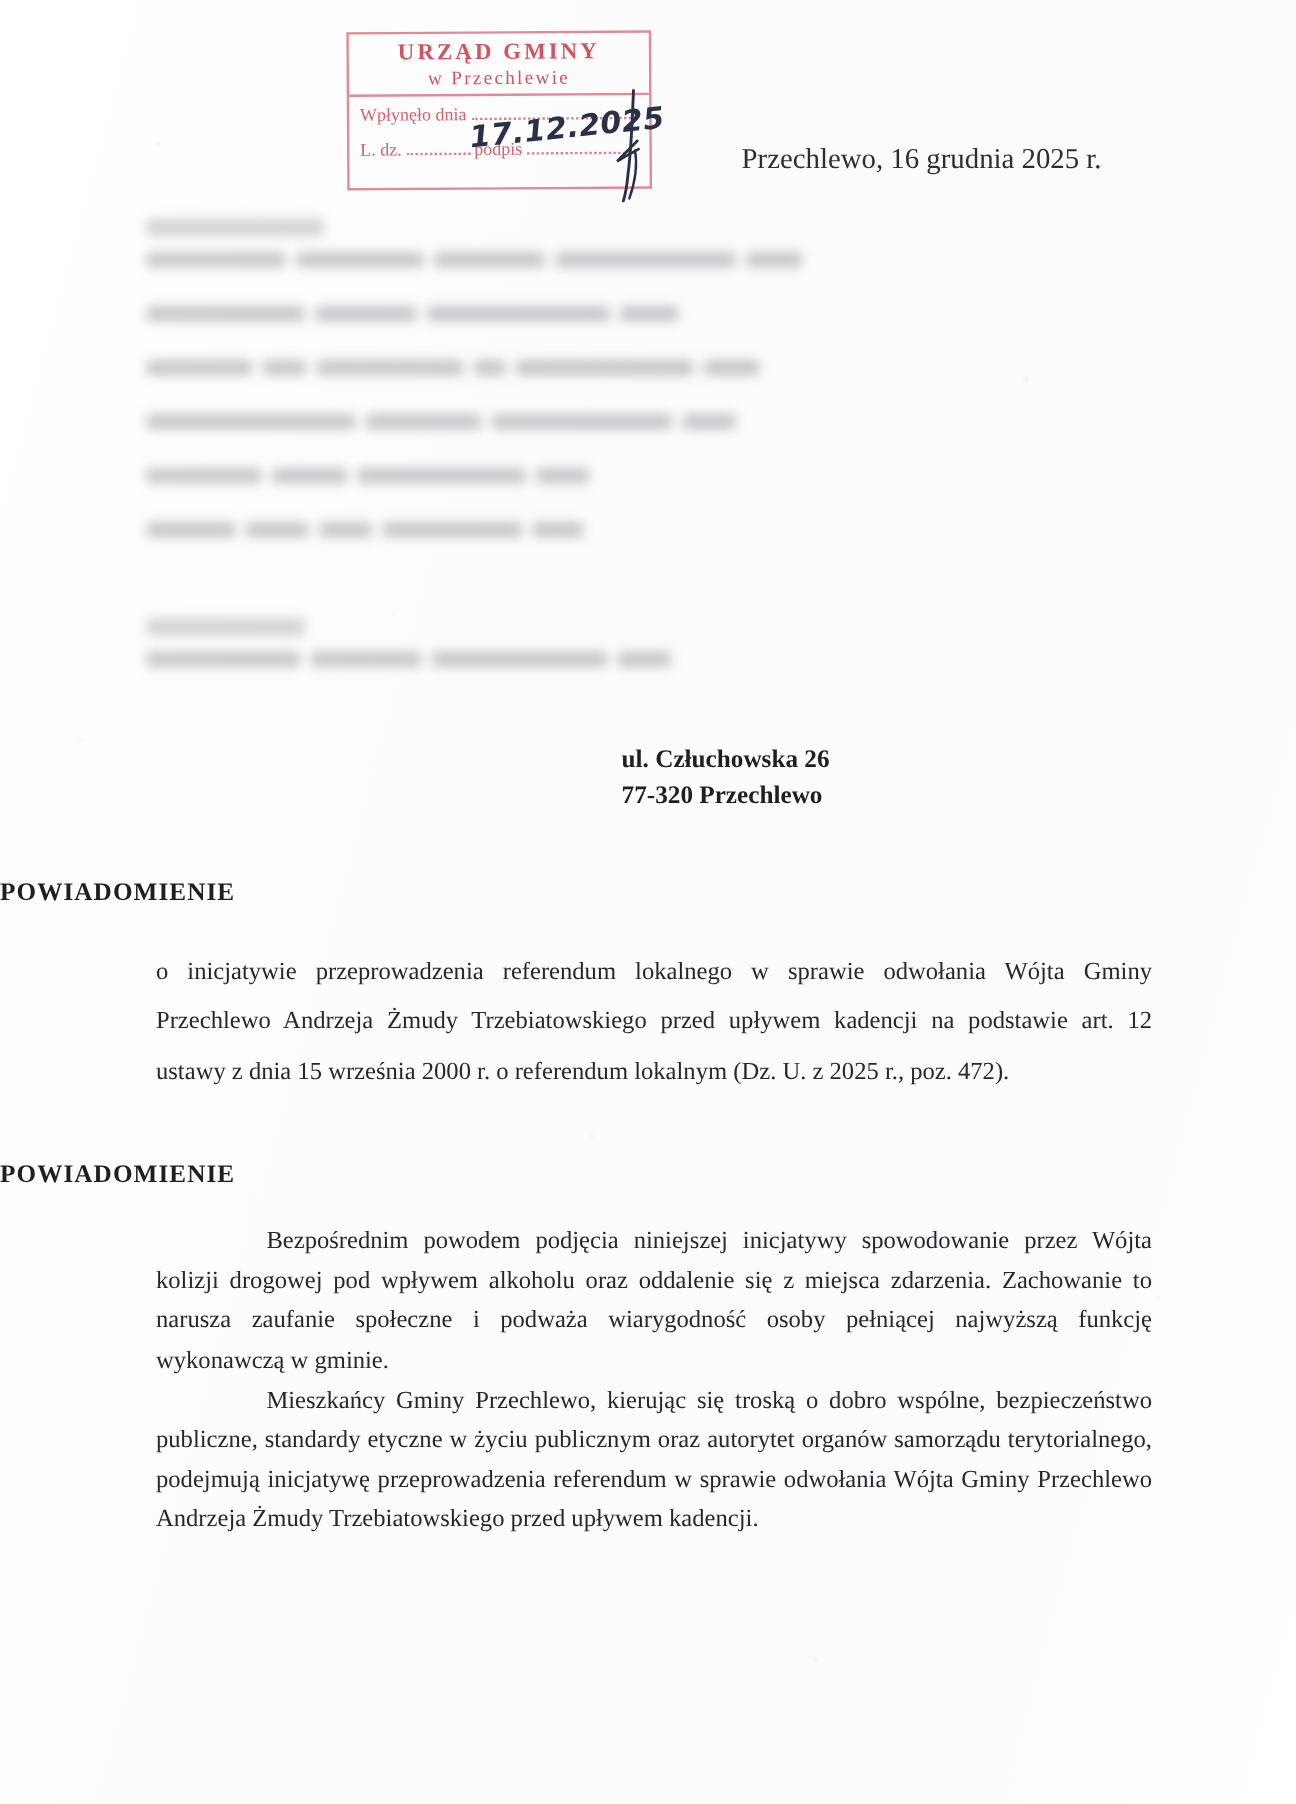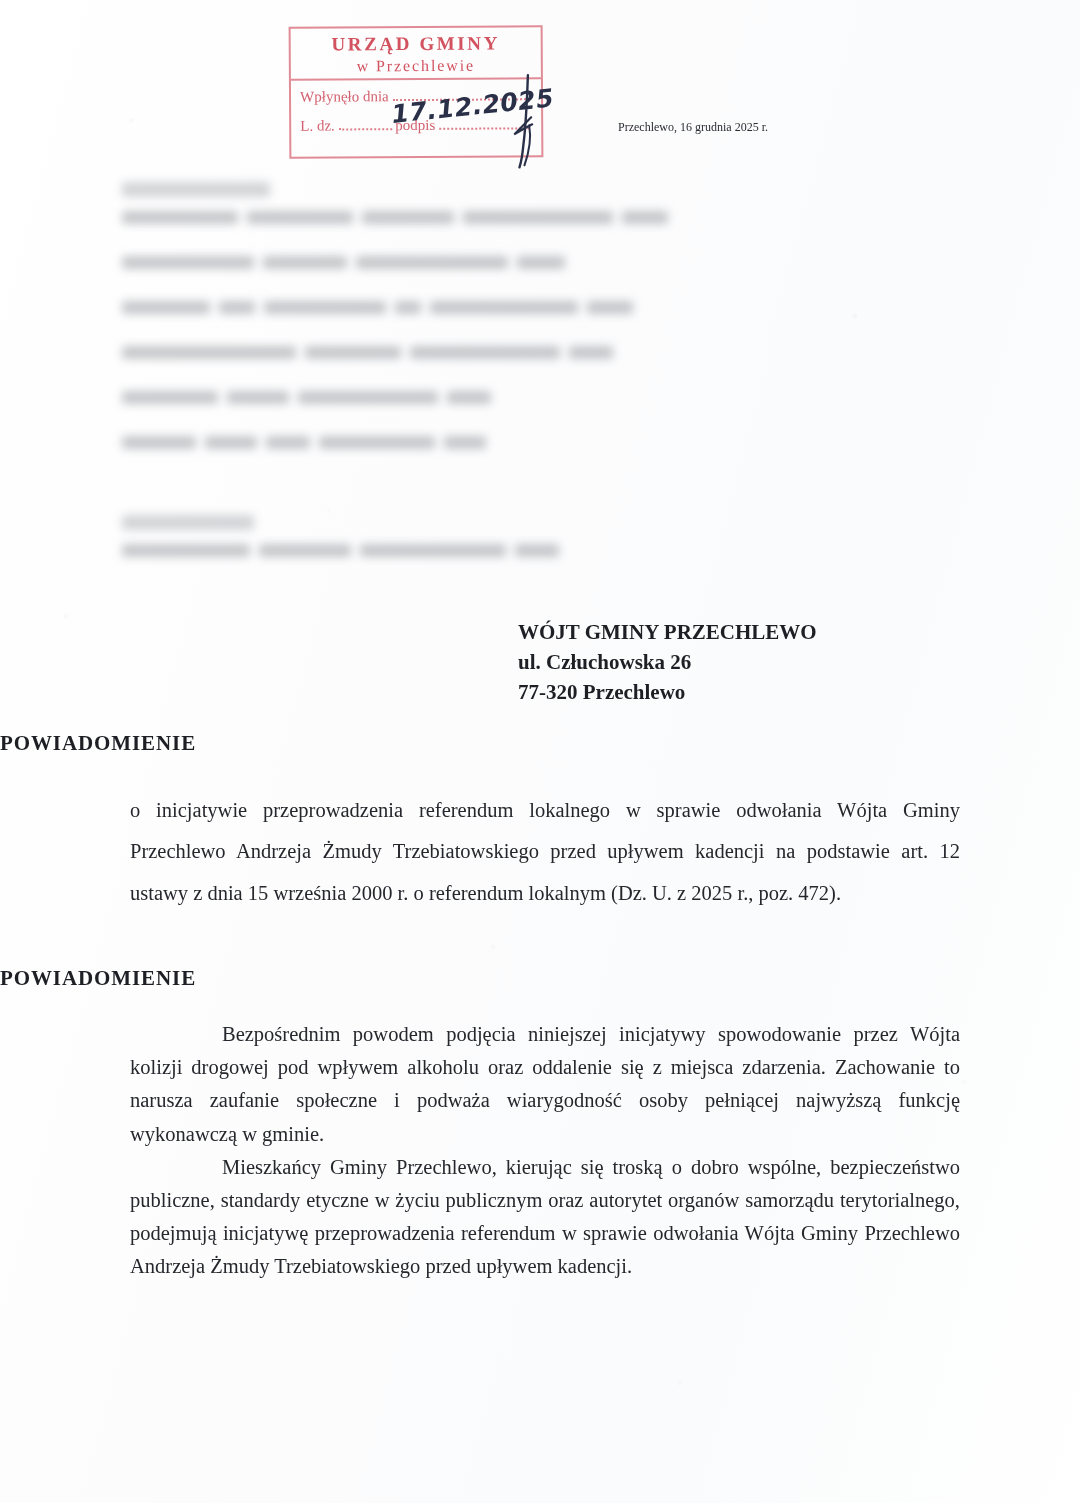--- a/index.html
+++ b/index.html
@@ -116,21 +116,21 @@
     width: 34px;
     height: 96px;
     pointer-events: none;
   }
 
   
   .dateline {
     position: absolute;
     left: 618px;
     top: 120px;
-    font-size: 12px;
+    font-size: 24px;
     color: #2b2d33;
     white-space: nowrap;
   }
 
   
   .redacted-block { position: absolute; }
   #redacted-senders { left: 122px; top: 182px; width: 580px; }
   #redacted-copy    { left: 122px; top: 515px; width: 560px; }
 
   .redacted-line {
@@ -272,21 +272,20 @@
   <div class="redacted-block" id="redacted-copy">
     <div class="redacted-heading">
       <span style="width:132px"></span>
     </div>
     <div class="redacted-line">
       <span style="width:128px"></span><span style="width:92px"></span><span style="width:146px"></span><span style="width:44px"></span>
     </div>
   </div>
 
   <div class="addressee">
-    <div>WÓJT GMINY PRZECHLEWO</div>
     <div>ul. Człuchowska 26</div>
     <div>77-320 Przechlewo</div>
   </div>
 
   <div class="doc-title" id="title-powiadomienie">POWIADOMIENIE</div>
   <div class="body-block" id="lead-paragraph">o inicjatywie przeprowadzenia referendum lokalnego w sprawie odwołania Wójta Gminy Przechlewo Andrzeja Żmudy Trzebiatowskiego przed upływem kadencji na podstawie art. 12 ustawy z dnia 15 września 2000 r. o referendum lokalnym (Dz. U. z 2025 r., poz. 472).</div>
 
   <div class="doc-title" id="title-uzasadnienie">POWIADOMIENIE</div>
   <div class="body-block" id="reason-paragraphs">
     <p>Bezpośrednim powodem podjęcia niniejszej inicjatywy spowodowanie przez Wójta kolizji drogowej pod wpływem alkoholu oraz oddalenie się z miejsca zdarzenia.  Zachowanie to narusza zaufanie społeczne i podważa wiarygodność osoby pełniącej najwyższą funkcję wykonawczą w gminie.</p>

